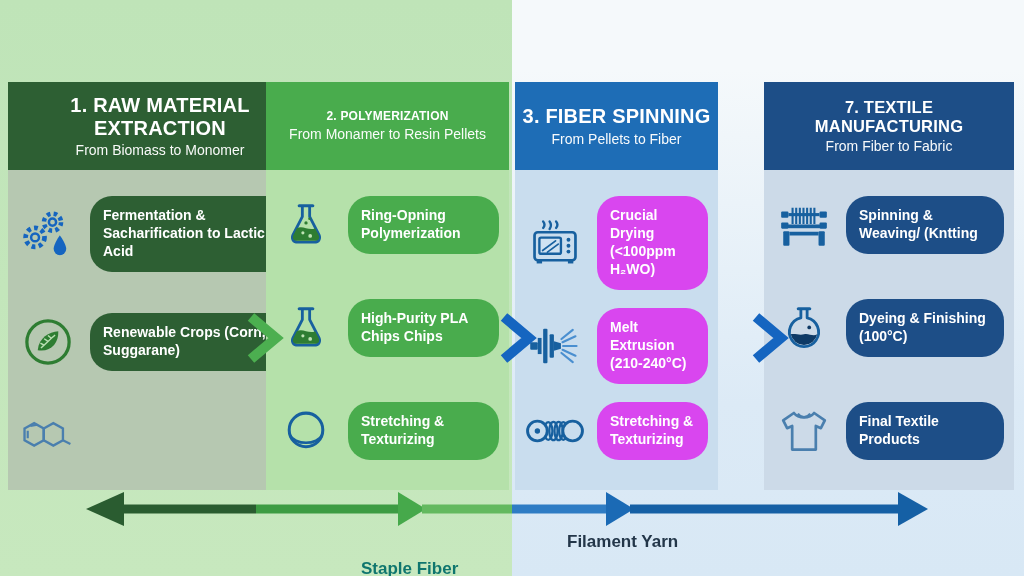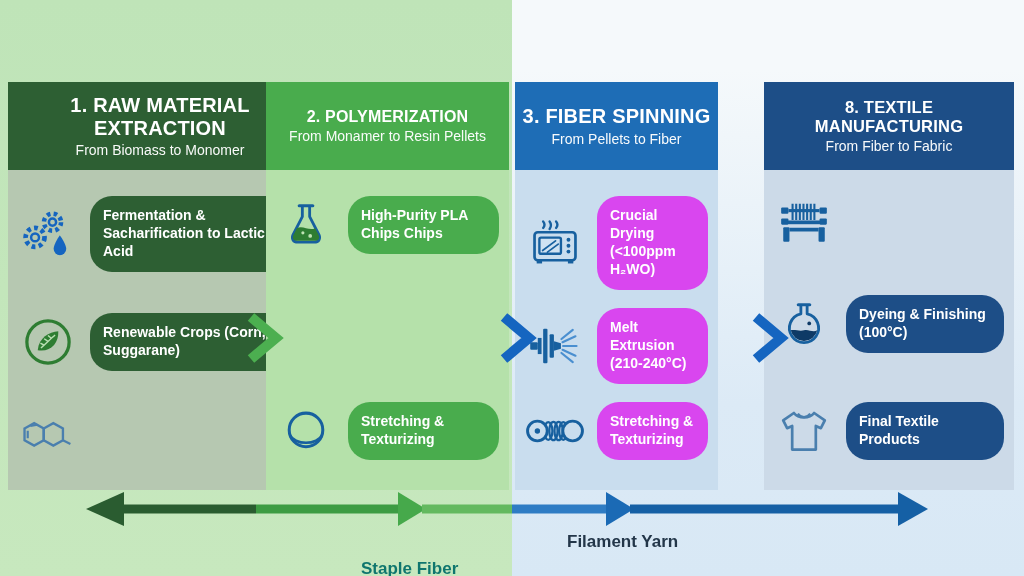--- a/index.html
+++ b/index.html
@@ -14,21 +14,21 @@
   .col{position:absolute;top:82px;}
   .col1{left:8px;width:304px;}
   .col2{left:266px;width:243px;}
   .col3{left:515px;width:203px;}
   .col4{left:764px;width:250px;}
 
   .hdr{height:88px;display:flex;flex-direction:column;justify-content:center;
        text-align:center;color:#fff;padding:0 6px;box-sizing:border-box;}
   .hdr .t{font-weight:bold;line-height:1.12;letter-spacing:.2px;}
   .col1 .hdr .t{font-size:20px;}
-  .col2 .hdr .t{font-size:16px;}
+  .col2 .hdr .t{font-size:12px;}
   .col3 .hdr .t{font-size:20px;}
   .col4 .hdr .t{font-size:16.5px;}
   .hdr .s{font-size:14px;margin-top:3px;font-weight:400;opacity:.97;}
 
   .c1 .hdr{background:#2d5f33;}
   .c2 .hdr{background:#49ac4d;}
   .c3 .hdr{background:#1e6db6;}
   .c4 .hdr{background:#1d4e87;}
 
   .body{height:320px;box-sizing:border-box;display:flex;flex-direction:column;
@@ -102,20 +102,34 @@
       </div>
     </div>
   </div>
 
   <div class="col col2 c2">
     <div class="hdr">
       <div class="t">2. POLYMERIZATION</div>
       <div class="s">From Monamer to Resin Pellets</div>
     </div>
     <div class="body">
+      <div class="row">
+        <span class="ic">
+          <svg viewBox="0 0 48 48" width="50" height="50">
+            <path d="M17.5 5.5 H30.5" stroke="#17609f" stroke-width="3" stroke-linecap="round" fill="none"></path>
+            <path d="M20.5 6 V16 L11.5 33.5 C9.8 37.5 12 40.5 16 40.5 H32 C36 40.5 38.2 37.5 36.5 33.5 L27.5 16 V6" fill="none" stroke="#17609f" stroke-width="2.7" stroke-linejoin="round"></path>
+            <path d="M15.2 27 L11.8 33.8 C10.4 37.2 12.4 39.2 16 39.2 H32 C35.6 39.2 37.6 37.2 36.2 33.8 L32.8 27 C27 30 21 24 15.2 27 Z" fill="#2e7d32"></path>
+            <circle cx="24" cy="22" r="1.6" fill="#2e7d32"></circle>
+              <circle cx="27.3" cy="18" r="1.2" fill="#2e7d32"></circle>
+            <circle cx="21" cy="31.5" r="1.5" fill="#bfe3b5"></circle>
+              <circle cx="28" cy="34.5" r="1.8" fill="#bfe3b5"></circle>
+          </svg>
+        </span>
+        <div class="pill">Ring-Opning Polymerization</div>
+      </div>
       <div class="row">
         <span class="ic">
           <svg viewBox="0 0 48 48" width="50" height="50">
             <path d="M17.5 5.5 H30.5" stroke="#17609f" stroke-width="3" stroke-linecap="round" fill="none"></path>
             <path d="M20.5 6 V16 L11.5 33.5 C9.8 37.5 12 40.5 16 40.5 H32 C36 40.5 38.2 37.5 36.5 33.5 L27.5 16 V6" fill="none" stroke="#17609f" stroke-width="2.7" stroke-linejoin="round"></path>
             <path d="M15.2 27 L11.8 33.8 C10.4 37.2 12.4 39.2 16 39.2 H32 C35.6 39.2 37.6 37.2 36.2 33.8 L32.8 27 C27 30 21 24 15.2 27 Z" fill="#2e7d32"></path>
             <circle cx="21" cy="31.5" r="1.5" fill="#bfe3b5"></circle>
               <circle cx="28" cy="34.5" r="1.8" fill="#bfe3b5"></circle>
           </svg>
         </span>
@@ -190,21 +204,21 @@
             <circle cx="11" cy="22" r="2.6" fill="#17609f"></circle>
           </svg>
         </span>
         <div class="pill">Stretching &amp; Texturizing</div>
       </div>
     </div>
   </div>
 
   <div class="col col4 c4">
     <div class="hdr">
-      <div class="t">8. TEXTILE MANUFACTURING</div>
+      <div class="t">7. TEXTILE MANUFACTURING</div>
       <div class="s">From Fiber to Fabric</div>
     </div>
     <div class="body">
       <div class="row">
         <span class="ic">
           <svg viewBox="0 0 52 48" width="54" height="50">
             <g fill="#17609f">
               <rect x="4" y="11" width="7" height="6" rx="1"></rect>
               <rect x="41" y="11" width="7" height="6" rx="1"></rect>
               <rect x="4" y="21.5" width="7" height="6" rx="1"></rect>
@@ -213,20 +227,21 @@
               <rect x="40" y="30" width="6" height="14" rx="1"></rect>
               <rect x="10" y="23.5" width="32" height="3.6"></rect>
               <rect x="12" y="30.5" width="28" height="3.6"></rect>
             </g>
             <g stroke="#17609f" stroke-width="2" fill="none">
               <path d="M15 7.5 V23 M18.5 7.5 V23 M22 7.5 V23 M25.5 7.5 V23 M29 7.5 V23 M32.5 7.5 V23 M36 7.5 V23"></path>
               <path d="M11 14 H41" stroke-width="3"></path>
             </g>
           </svg>
         </span>
+        <div class="pill">Spinning &amp; Weaving/ (Kntting</div>
       </div>
       <div class="row">
         <span class="ic">
           <svg viewBox="0 0 48 48" width="50" height="50">
             <path d="M18.5 5.5 H29.5" stroke="#17609f" stroke-width="3" stroke-linecap="round" fill="none"></path>
             <path d="M21 6 v8.2 a14 14 0 1 0 6 0 V6" fill="none" stroke="#17609f" stroke-width="2.7" stroke-linejoin="round"></path>
             <path d="M11.3 30 a13 13 0 0 0 25.4 0 c-4.2 2.6 -8.5 -1.4 -12.7 0 c-4.2 1.4 -8.5 -1 -12.7 0 z" fill="#0e3a66"></path>
             <circle cx="29" cy="23.5" r="1.8" fill="#0e3a66"></circle>
           </svg>
         </span>

